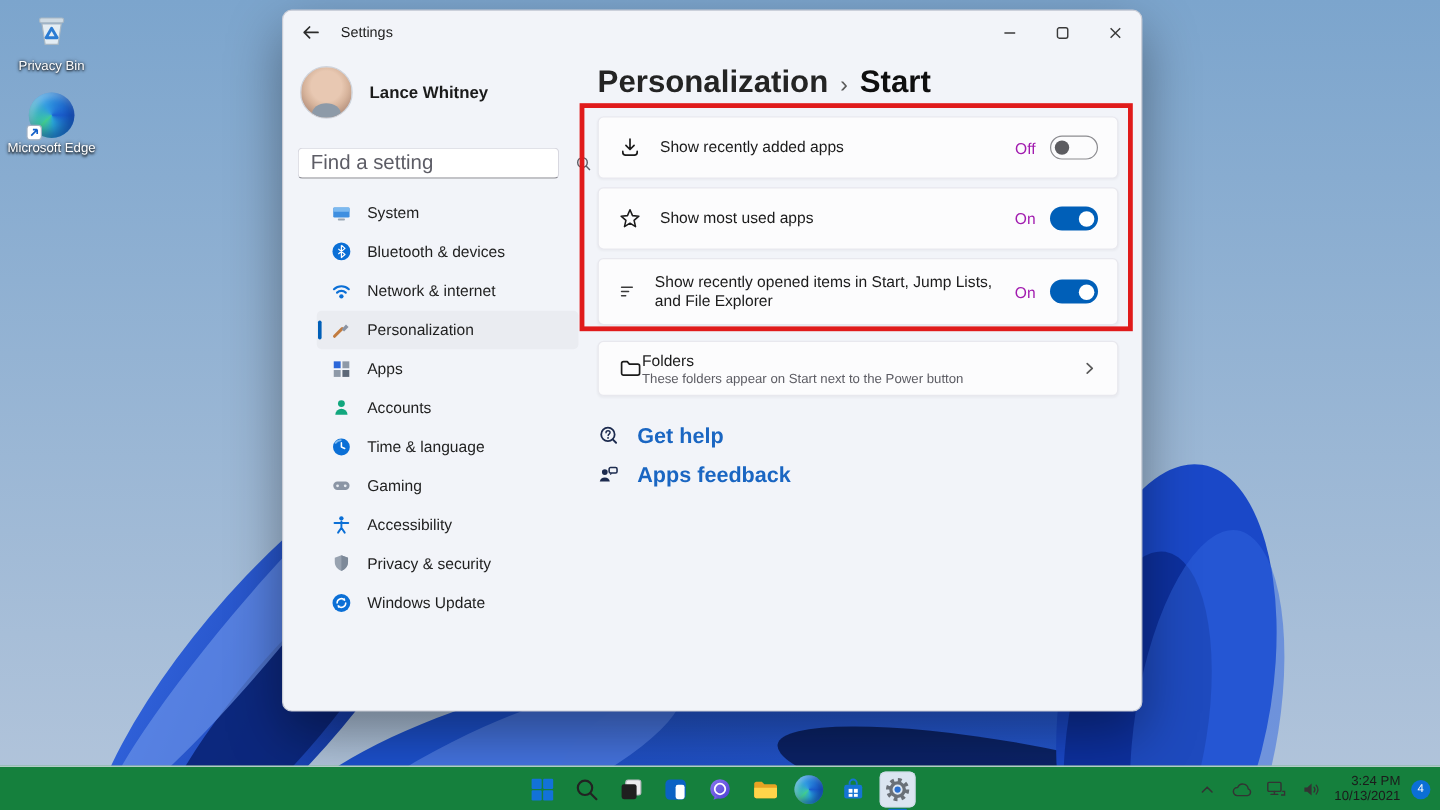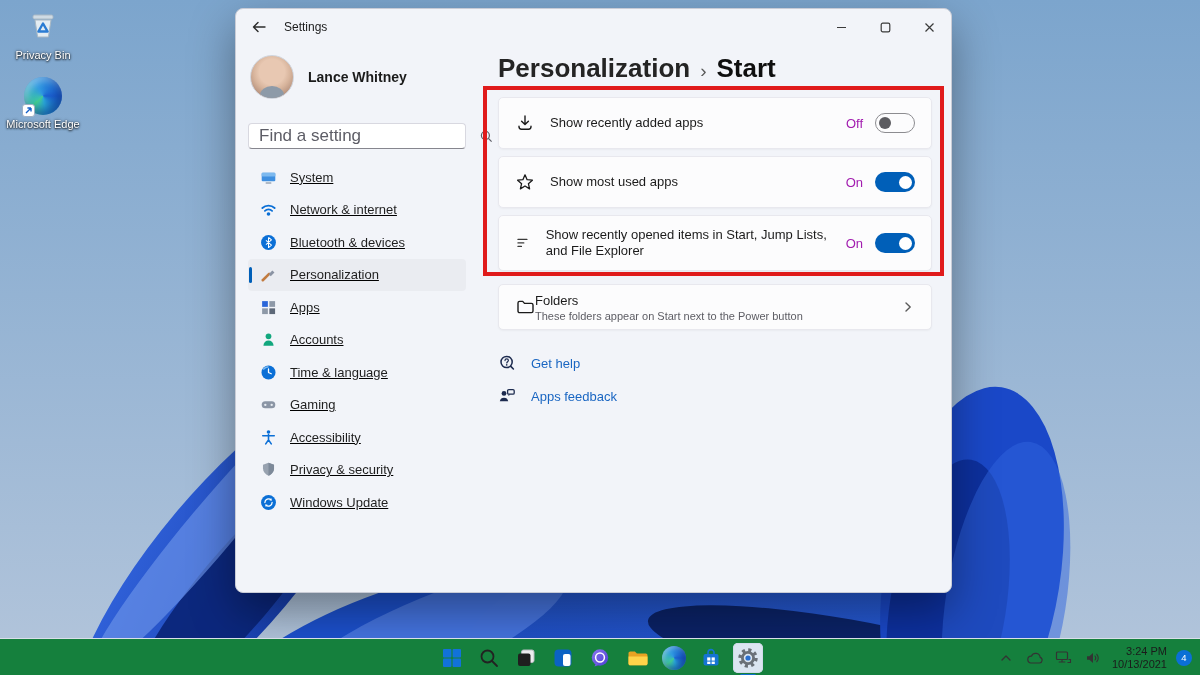--- a/index.html
+++ b/index.html
@@ -38,21 +38,21 @@
     background:radial-gradient(circle at 50% 38%, #e8c8b2 0 38%, #d7b49c 55%, #b89480 75%, #9e8574 100%);
     border:1px solid #cfd4dd; position:relative; overflow:hidden; }
   .avatar::after { content:""; position:absolute; left:9px; right:9px; bottom:-6px; height:18px; border-radius:50% 50% 0 0; background:#8d9aa8; }
   .user-name { margin-left:14px; font-size:14px; font-weight:700; color:#1b1b1b; }
   .searchbox { position:absolute; left:0; top:78px; width:218px; height:26px; background:#fff;
     border:1px solid #d8d8e0; border-bottom:1px solid #86868e; border-radius:4px; display:flex; align-items:center; }
   .searchbox input { flex:1; border:none; outline:none; background:transparent; font-size:17px; color:#0f172a;
     padding-left:10px; font-family:inherit; }
   .searchbox input::placeholder { color:#5d5d66; }
   .search-glyph { margin-right:8px; display:flex; }
-  .nav { position:absolute; left:0; top:116px; width:218px;text-decoration:underline; }
+  .nav { position:absolute; left:16px; top:116px; width:218px; }
   .nav-item { position:relative; height:32.5px; display:flex; align-items:center; gap:13px; padding-left:12px;
     border-radius:4px; font-size:13px; color:#1f1f1f; cursor:pointer; }
   .nav-item.selected { background:#eaecf1; }
   .nav-item.selected::before { content:""; position:absolute; left:1px; top:8px; width:3px; height:16px;
     border-radius:2px; background:var(--accent,#005fb8); }
   .si { width:17px; height:17px; display:flex; align-items:center; justify-content:center; }
 
   
   .main-head { position:absolute; left:262px; top:44px; display:flex; align-items:baseline; gap:10px; }
   .bc-parent { font-size:26px; font-weight:600; color:#242424; }
@@ -73,21 +73,21 @@
   .toggle.on .knob { position:absolute; right:3px; top:3.5px; width:13px; height:13px; border-radius:50%; background:#fff; }
 
   .folders-card { position:absolute; left:262px; top:275px; width:434px; height:46px; }
   .folders-text { display:flex; flex-direction:column; gap:2px; }
   .folders-title { font-size:13px; color:#1b1b1b; }
   .folders-desc { font-size:11px; color:#5d5d64; }
   .chevron { margin-left:auto; display:flex; }
 
   .links { position:absolute; left:262px; top:341px; display:flex; flex-direction:column; gap:7px; }
   .link-row { display:flex; align-items:center; gap:15px; height:26px; cursor:pointer; }
-  .link-label { font-size:13px; font-weight:400; color:var(--link,#1a66c2); }
+  .link-label { font-size:18px; font-weight:700; color:var(--link,#1a66c2); }
 
   .annotation-box { position:absolute; left:247px; top:77px; width:461px; height:190px;
     border:4px solid #e01b1b; z-index:6; pointer-events:none; }
 
   
   .taskbar { position:absolute; left:0; right:0; bottom:0; height:37px; background:#15803d;
     border-top:1px solid #d9dfe9; z-index:4; }
   .tb-center { position:absolute; left:50%; top:0; height:37px; transform:translateX(-50%);
     display:flex; align-items:center; gap:7px; }
   .tb-btn { width:30px; height:30px; border-radius:5px; display:flex; align-items:center; justify-content:center;
@@ -205,35 +205,35 @@
                 <rect x="1.6" y="3.6" width="12.8" height="8" rx="1" fill="#3f8fe0"></rect>
                 <rect x="1.6" y="3.6" width="12.8" height="3.4" rx="1" fill="#7db9ef"></rect>
                 <rect x="5.2" y="12.4" width="5.6" height="1.4" rx=".7" fill="#9aa7b5"></rect>
               </svg>
           </span>
           <span>System</span>
         </div>
         <div class="nav-item">
           <span class="si">
             <svg width="17" height="17" viewBox="0 0 16 16">
+                <circle cx="8" cy="8" r="7" fill="#0b6fd6"></circle>
+                <path d="M8 3.2v9.6l2.8-2.4L5.6 6M5.6 10l5.2-4.4L8 3.2" stroke="#fff" stroke-width=".95" fill="none" stroke-linejoin="round"></path>
+              </svg>
+          </span>
+          <span>Bluetooth &amp; devices</span>
+        </div>
+        <div class="nav-item">
+          <span class="si">
+            <svg width="17" height="17" viewBox="0 0 16 16">
                 <path d="M2.2 6.6a8.4 8.4 0 0 1 11.6 0" stroke="#0b6fd6" stroke-width="1.7" fill="none" stroke-linecap="round"></path>
                 <path d="M4.6 9.3a5 5 0 0 1 6.8 0" stroke="#0b6fd6" stroke-width="1.7" fill="none" stroke-linecap="round"></path>
                 <circle cx="8" cy="12.2" r="1.7" fill="#0b6fd6"></circle>
               </svg>
           </span>
           <span>Network &amp; internet</span>
-        </div>
-        <div class="nav-item">
-          <span class="si">
-            <svg width="17" height="17" viewBox="0 0 16 16">
-                <circle cx="8" cy="8" r="7" fill="#0b6fd6"></circle>
-                <path d="M8 3.2v9.6l2.8-2.4L5.6 6M5.6 10l5.2-4.4L8 3.2" stroke="#fff" stroke-width=".95" fill="none" stroke-linejoin="round"></path>
-              </svg>
-          </span>
-          <span>Bluetooth &amp; devices</span>
         </div>
         <div class="nav-item selected">
           <span class="si">
             <svg width="17" height="17" viewBox="0 0 16 16">
                 <path d="M2.6 13.4l6-6" stroke="#c27b3f" stroke-width="2.4" stroke-linecap="round"></path>
                 <path d="M8.2 7.8l3.4-3.6 2 1.9-3.5 3.5z" fill="#8a93a3"></path>
               </svg>
           </span>
           <span>Personalization</span>
         </div>

